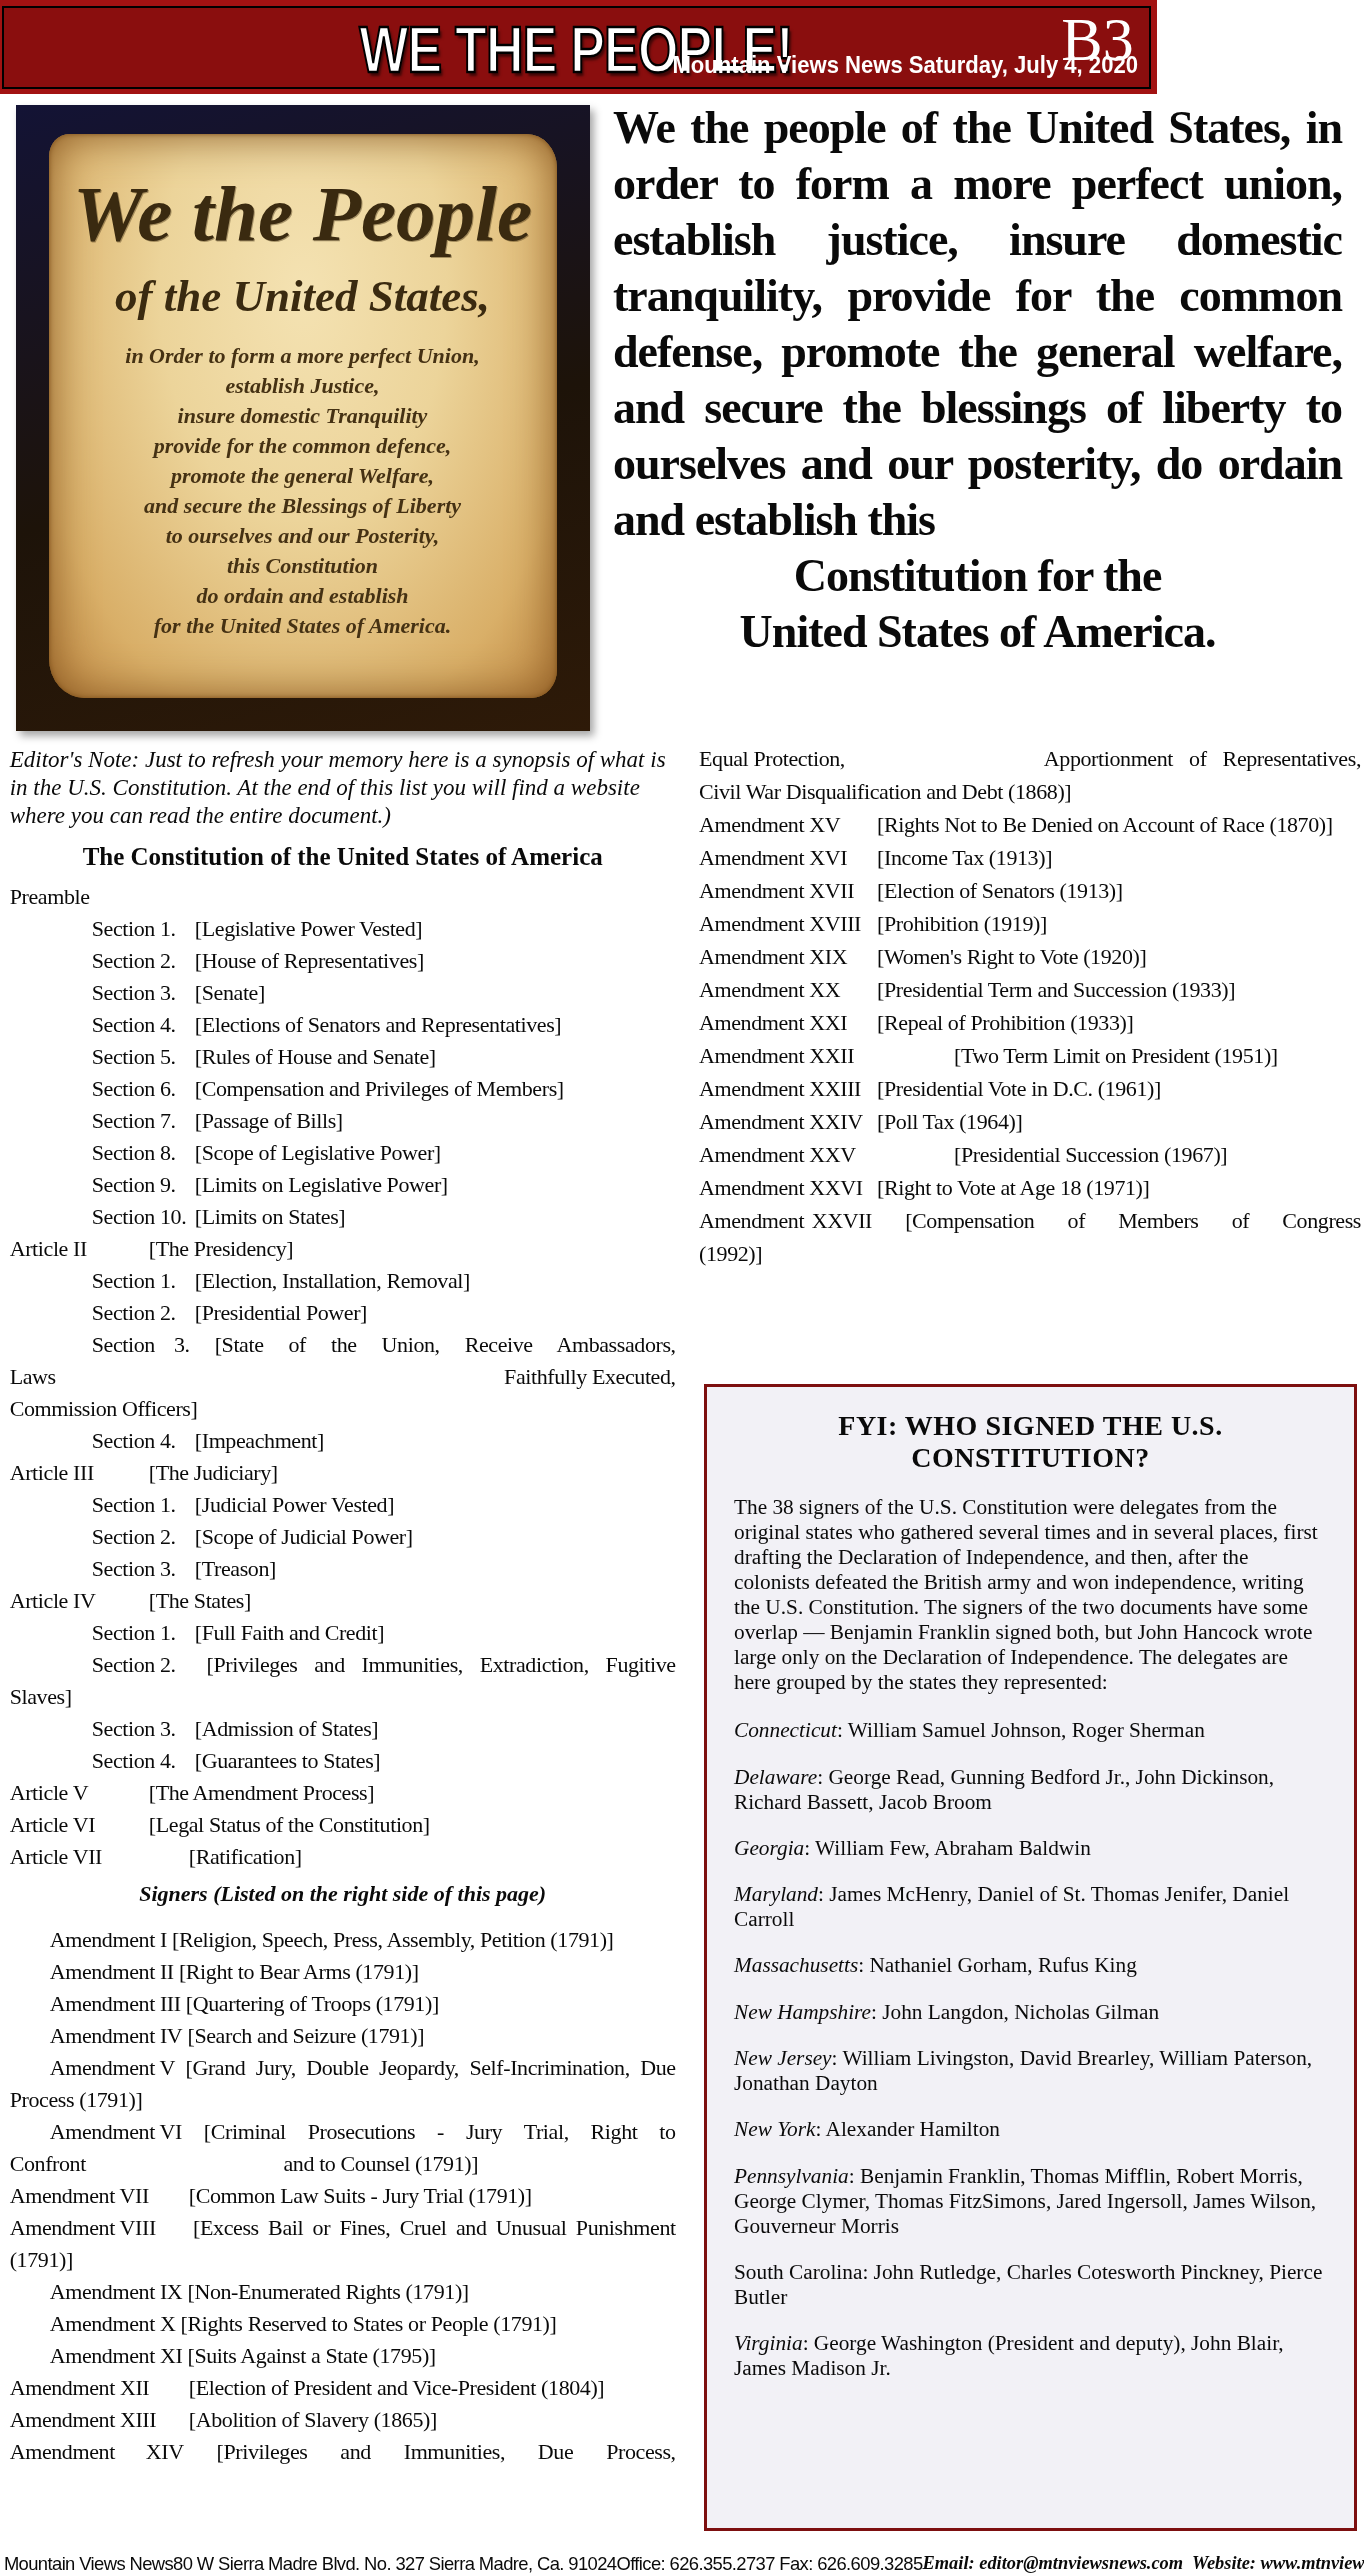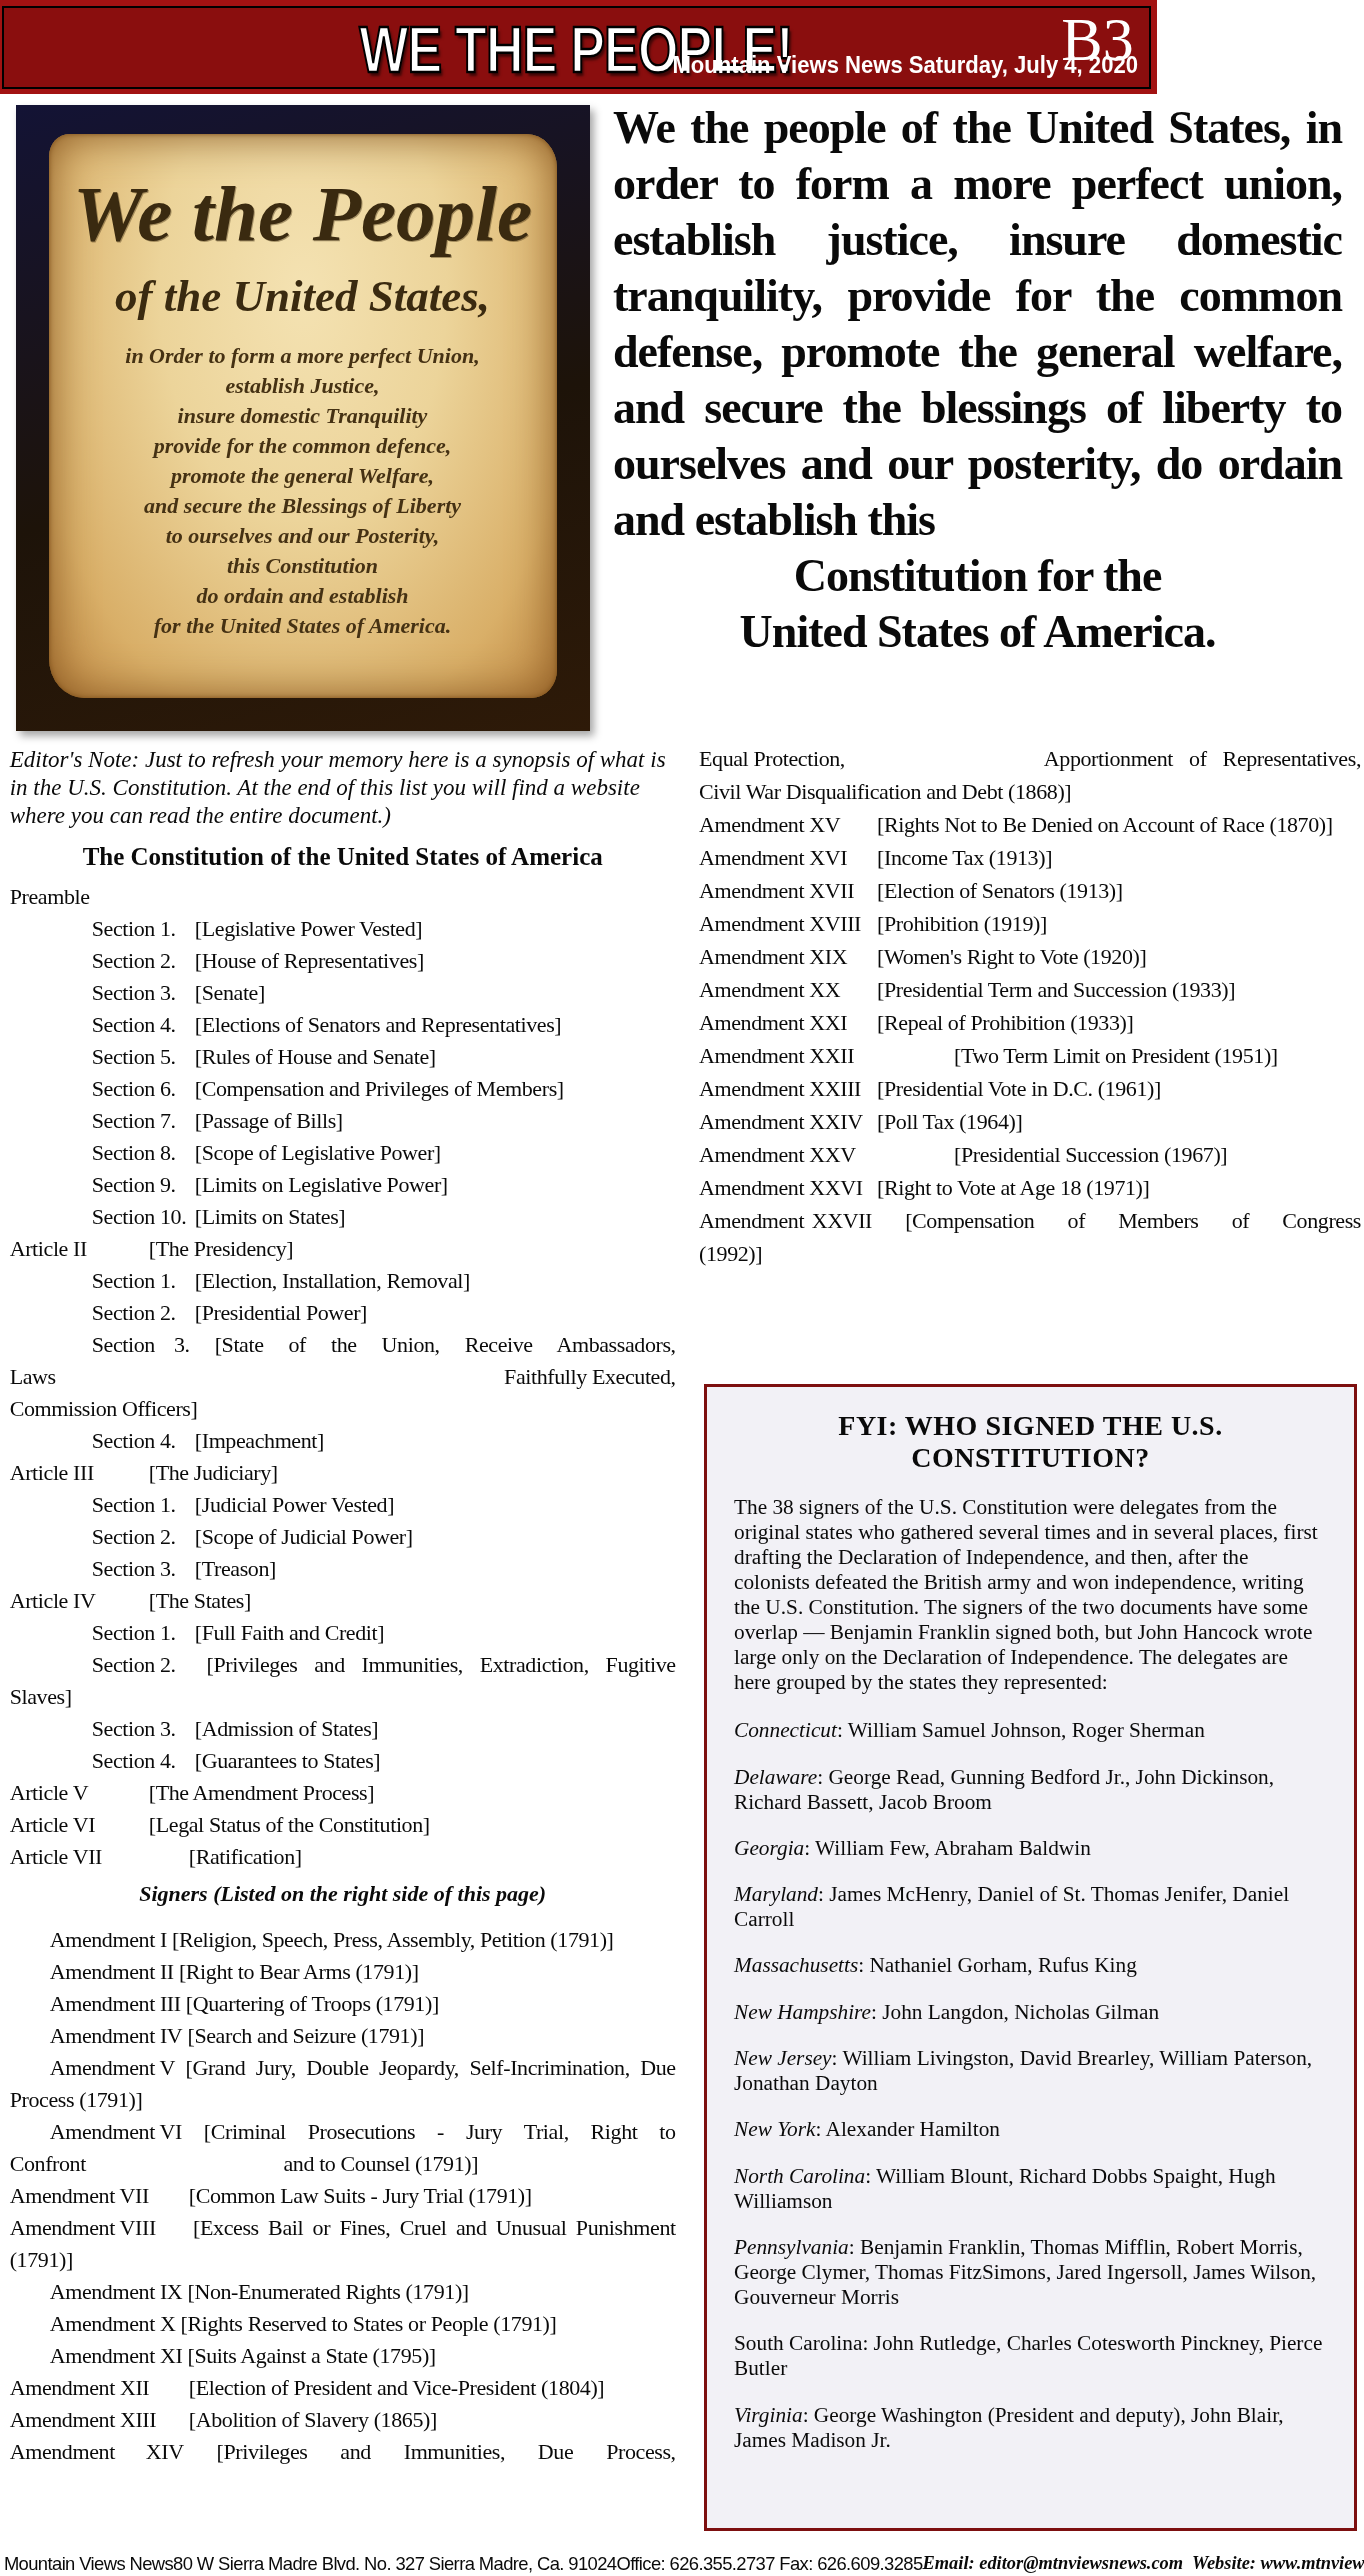--- a/index.html
+++ b/index.html
@@ -523,21 +523,20 @@
       <p class="group k-it"><span class="state">Maryland</span><span class="names">: James McHenry, Daniel of St. Thomas Jenifer, Daniel Carroll</span></p>
 
       <p class="group k-it"><span class="state">Massachusetts</span><span class="names">: Nathaniel Gorham, Rufus King</span></p>
 
       <p class="group k-it"><span class="state">New Hampshire</span><span class="names">: John Langdon, Nicholas Gilman</span></p>
 
       <p class="group k-it"><span class="state">New Jersey</span><span class="names">: William Livingston, David Brearley, William Paterson, Jonathan Dayton</span></p>
 
       <p class="group k-it"><span class="state">New York</span><span class="names">: Alexander Hamilton</span></p>
 
-      <p class="group k-it"><span class="state">North Carolina</span><span class="names">: William Blount, Richard Dobbs Spaight, Hugh Williamson</span></p>
 
       <p class="group k-it"><span class="state">Pennsylvania</span><span class="names">: Benjamin Franklin, Thomas Mifflin, Robert Morris, George Clymer, Thomas FitzSimons, Jared Ingersoll, James Wilson, Gouverneur Morris</span></p>
 
       <p class="group k-rm"><span class="state">South Carolina</span><span class="names">: John Rutledge, Charles Cotesworth Pinckney, Pierce Butler</span></p>
 
       <p class="group k-it"><span class="state">Virginia</span><span class="names">: George Washington (President and deputy), John Blair, James Madison Jr.</span></p>
     </div>
 </div>
 
 <div class="footer">

